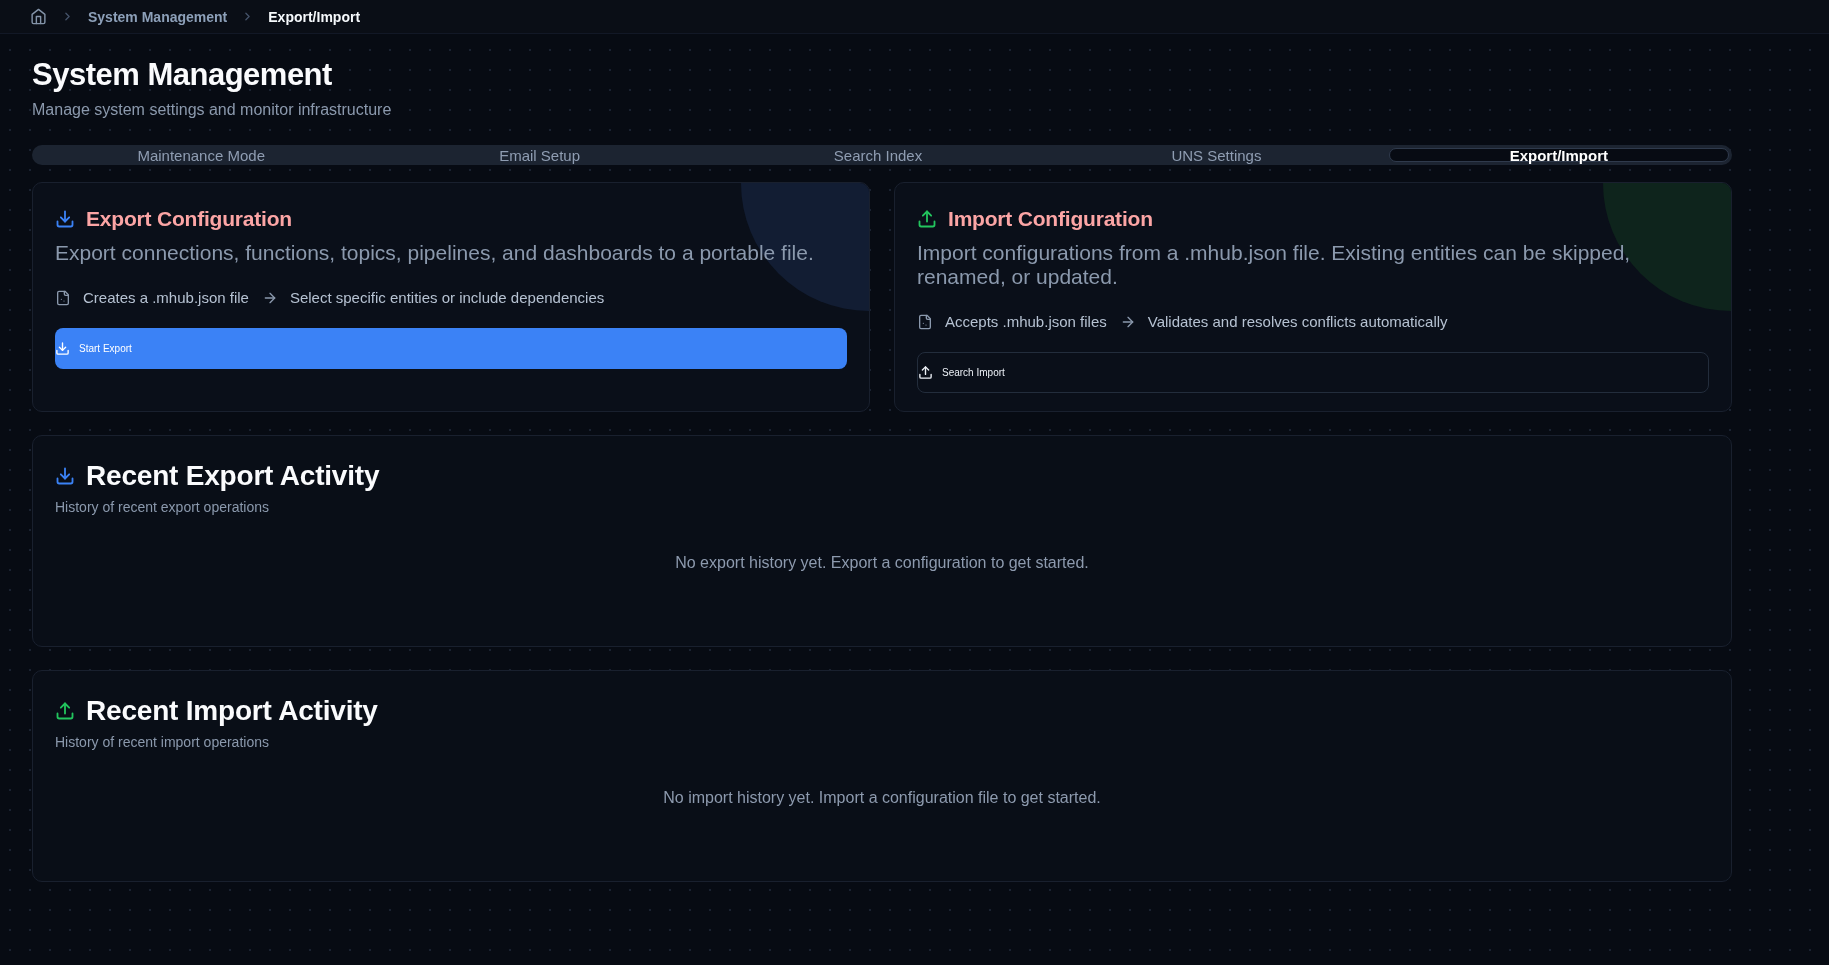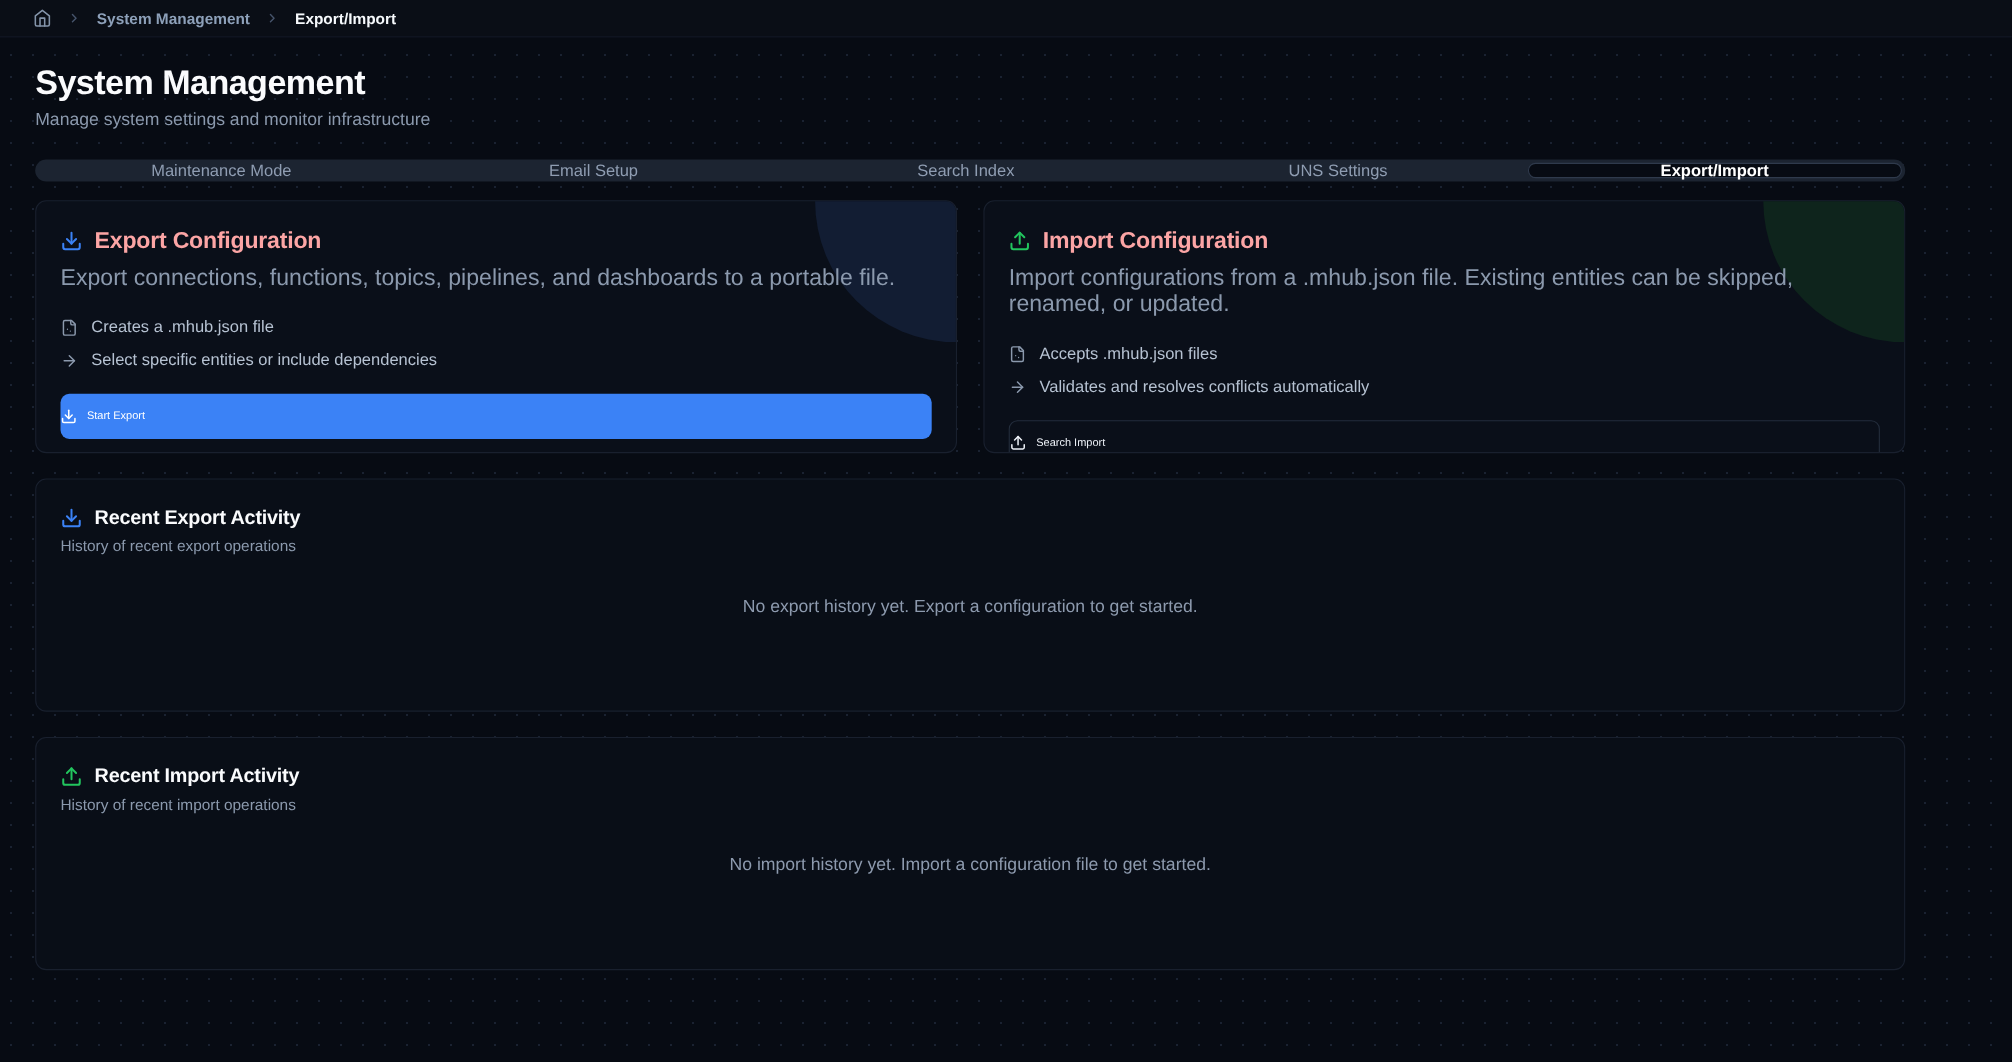--- a/index.html
+++ b/index.html
@@ -66,42 +66,42 @@
   .corner-blue  { background:#121d33; }
   .corner-green { background:#0e241c; }
 
   .card-head { position:relative; display:flex; align-items:center; gap:11px; }
   .card-head .head-icon { flex:0 0 auto; }
   .icon-blue  { color:#3b82f6; }
   .icon-green { color:#22c55e; }
   .card-title { font-size:21px; font-weight:700; letter-spacing:-0.2px; color:#fca5a5; }
   .card-desc { position:relative; margin-top:10px; font-size:21px; color:#8b99ad; }
 
-  .feature-list { position:relative; margin-top:24px; display:flex; flex-direction:column; gap:13px; }
+  .feature-list { position:relative; margin-top:24px; display:flex; flex-direction:row; gap:13px; }
   .feature { display:flex; align-items:center; gap:12px; }
   .feature .f-icon { color:#8b99ad; flex:0 0 auto; }
   .feature .f-text { font-size:15px; color:#b6c2d2; }
 
   .btn {
     position:relative; margin-top:22px; width:100%; height:41px;
     display:flex; align-items:center; gap:9px;
     border-radius:8px; font-size:10px; font-weight:500; cursor:pointer;
     font-family:inherit;
   }
   .btn-primary { background:#3b82f6; border:none; color:#ffffff; }
   .btn-outline { background:transparent; border:1px solid #232d3c; color:#edf1f7; }
 
   
   .activity-card {
     margin-top:23px; height:212px;
     background:#090e17; border:1px solid #19202e; border-radius:10px;
     padding:24px 22px;
   }
   .activity-head { display:flex; align-items:center; gap:11px; }
-  .activity-title { font-size:18px; font-weight:700; letter-spacing:-0.2px; color:#fafbfd; }
+  .activity-title { font-size:28px; font-weight:700; letter-spacing:-0.2px; color:#fafbfd; }
   .activity-sub { margin-top:7px; font-size:14px; color:#8b99ad; }
   .empty-state { margin-top:39px; text-align:center; font-size:16px; color:#8d9aae; }
 </style>
 </head>
 <body>
 
 <div class="topbar">
   <div class="crumbs">
     <span class="crumb-home">
       <svg width="17" height="17" viewBox="0 0 24 24" fill="none" stroke="currentColor" stroke-width="2" stroke-linecap="round" stroke-linejoin="round">

